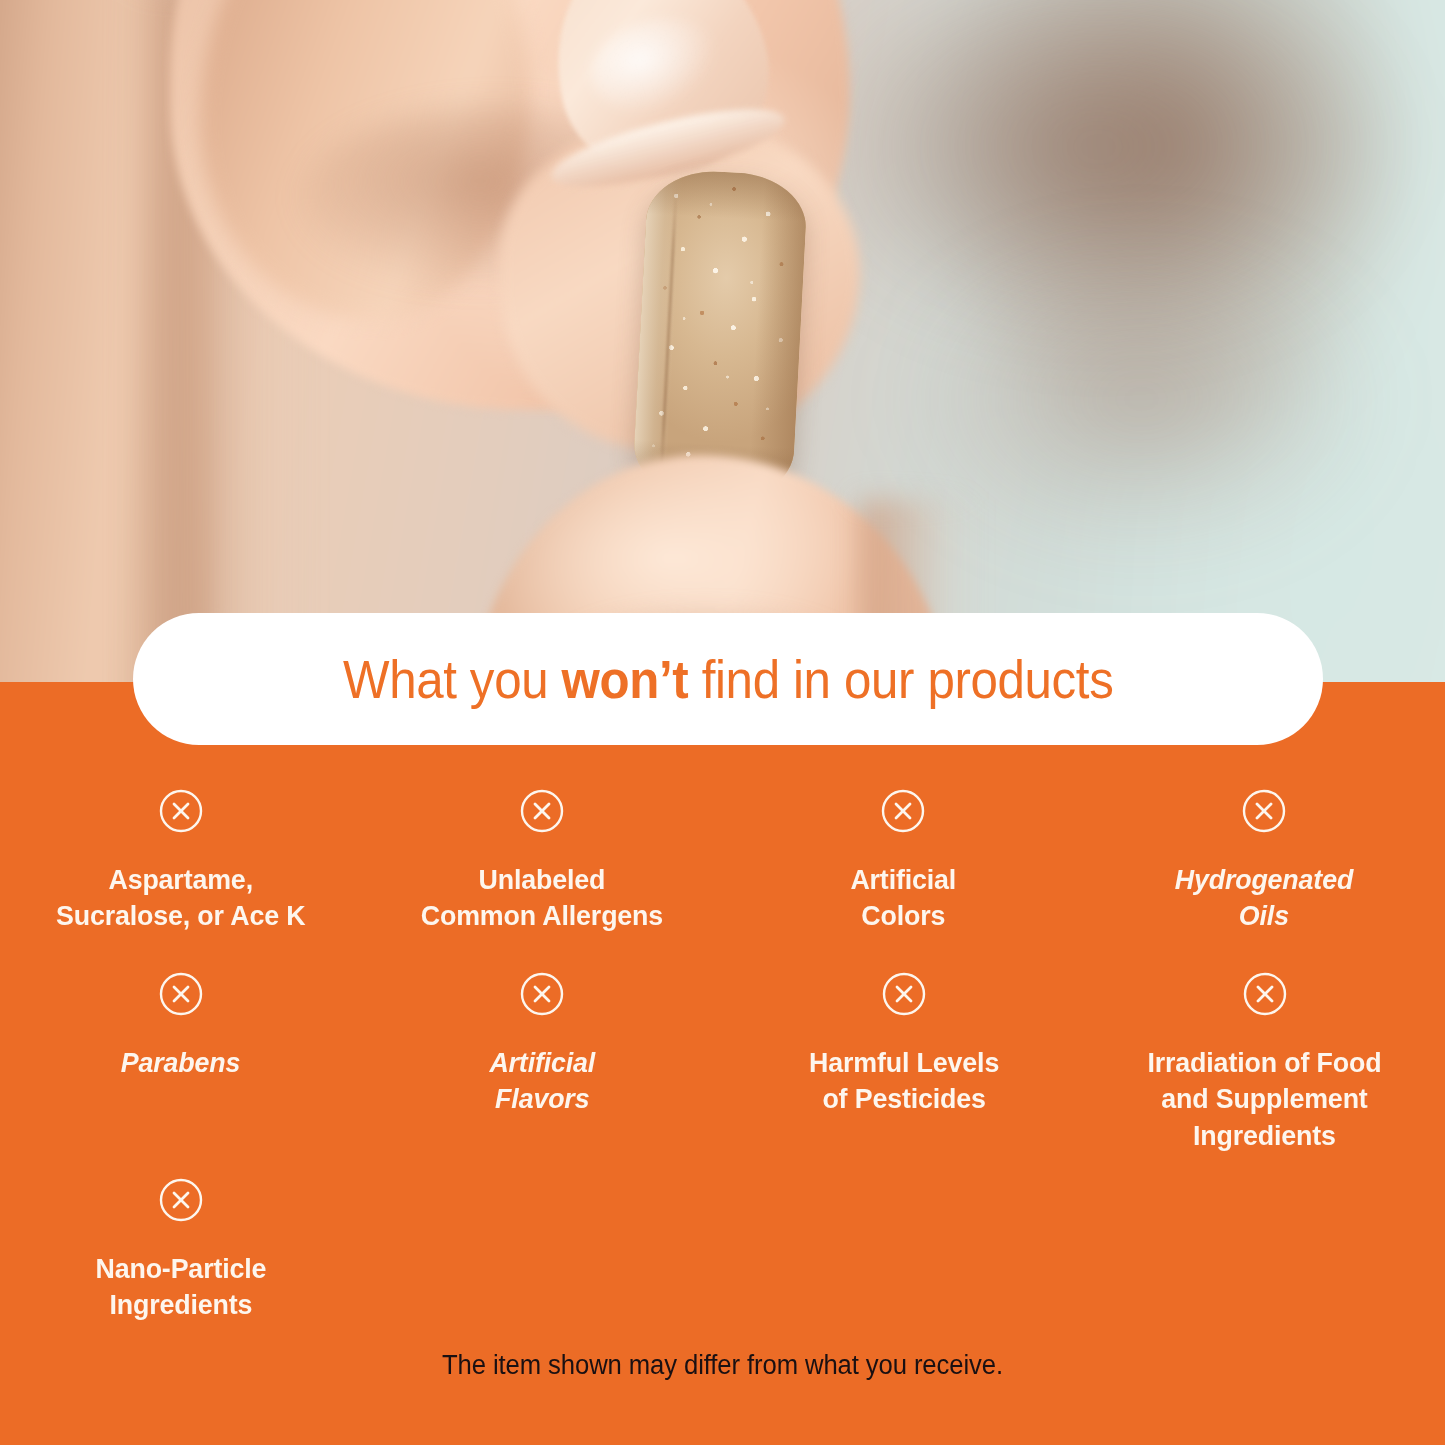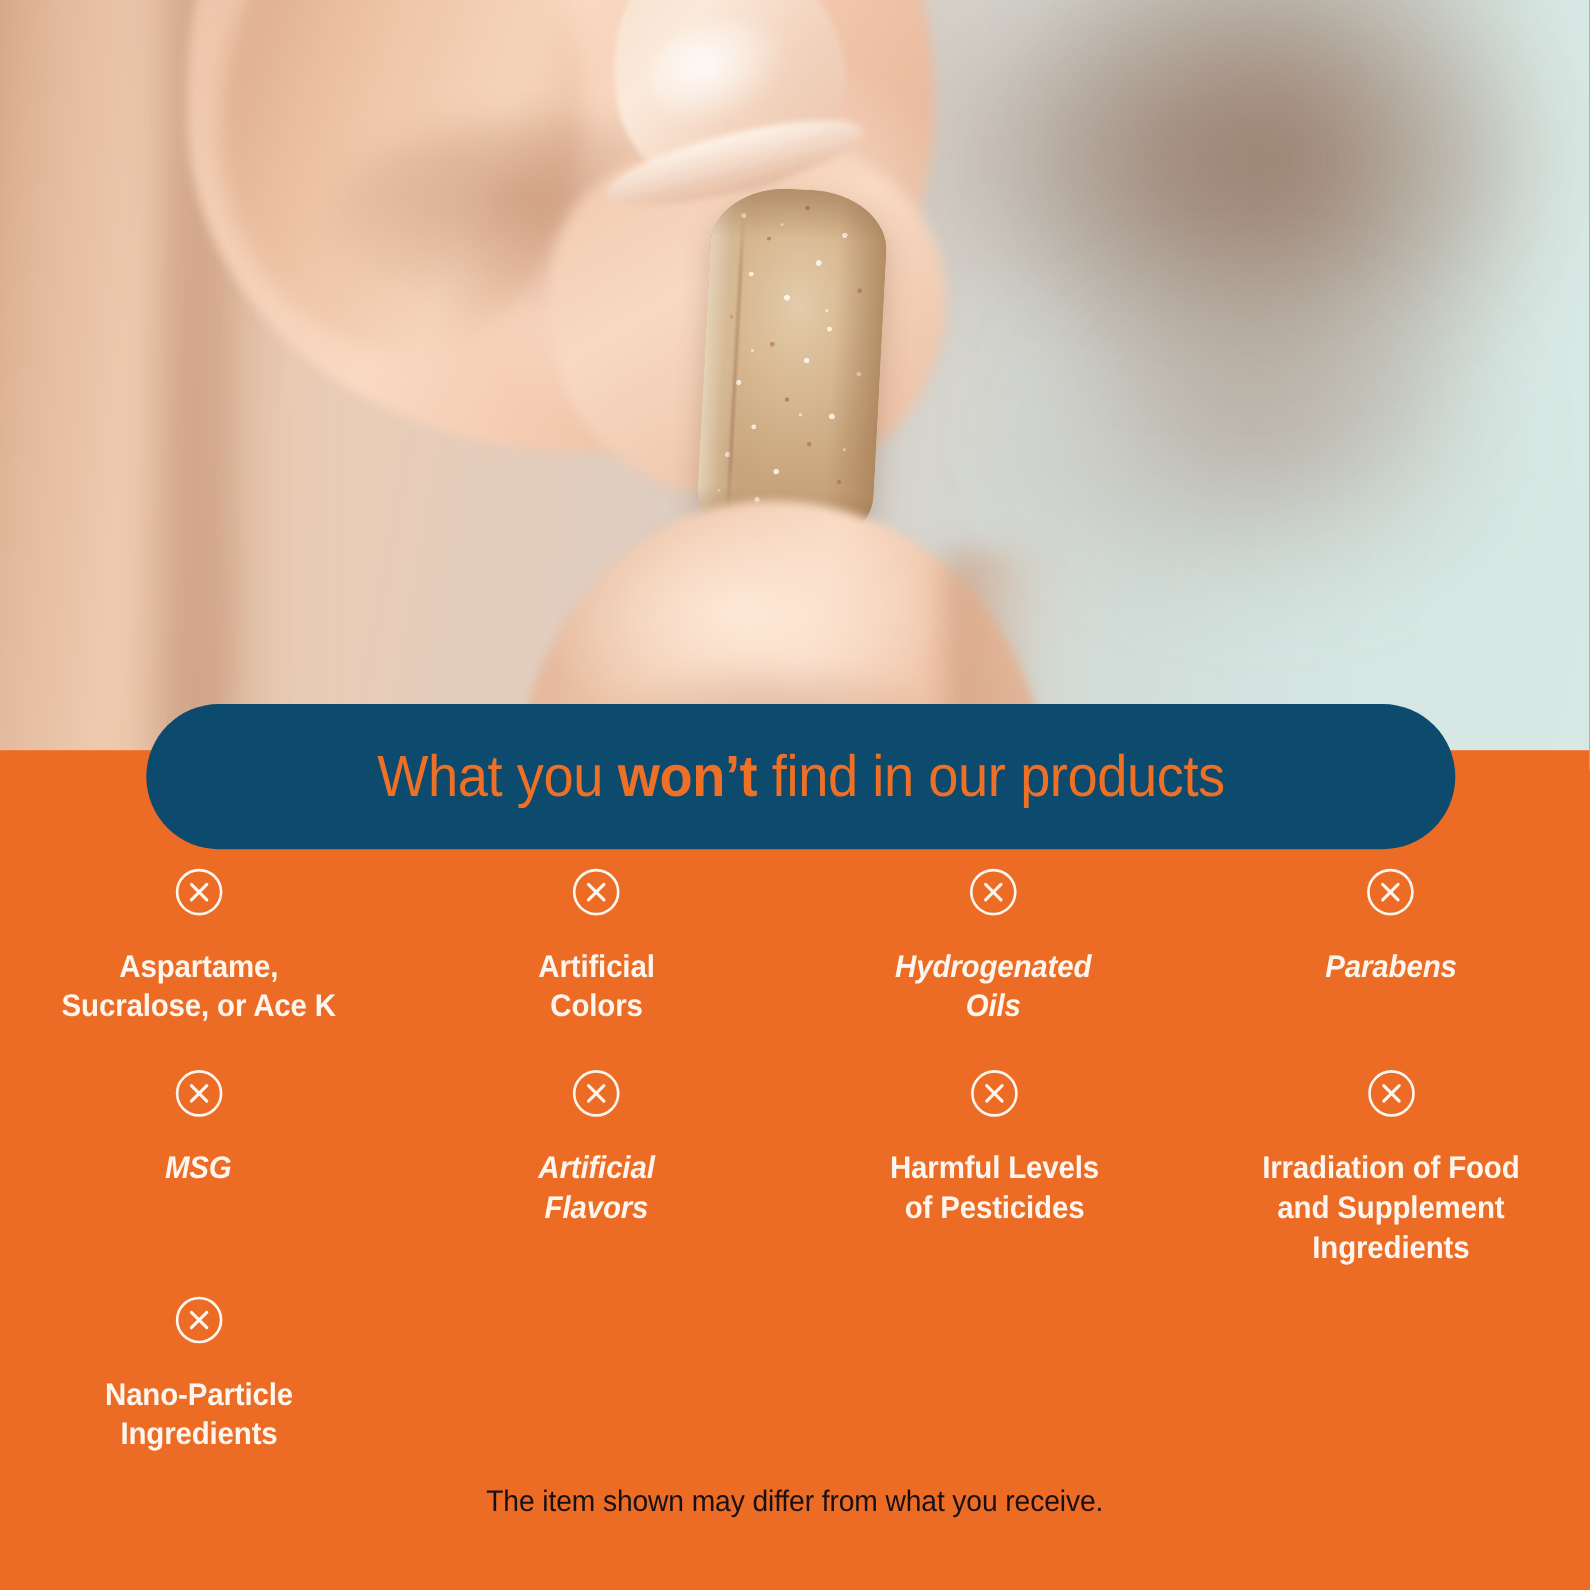--- a/index.html
+++ b/index.html
@@ -234,23 +234,23 @@
     background:linear-gradient(180deg, rgba(140,100,64,0.45) 0%, rgba(140,100,64,0) 100%);
   }
   .tablet-shade-bot {
     position:absolute; left:0; bottom:0; width:100%; height:58px;
     background:linear-gradient(0deg, rgba(132,94,60,0.5) 0%, rgba(132,94,60,0) 100%);
   }
 
   
   .header-pill {
     position:absolute;
-    left:133px; top:640px;
+    left:133px; top:613px;
     width:1190px; height:132px;
-    background:#0c4a6e;
+    background:#ffffff;
     border-radius:66px;
     display:flex; align-items:center; justify-content:center;
     z-index:5;
   }
   .header-title {
     font-size:53px;
     letter-spacing:-0.4px;
     white-space:nowrap;
     color:#EE7026;
     font-weight:400;
@@ -354,45 +354,45 @@
           <line x1="31" y1="17" x2="17" y2="31" stroke="#FDF6EE" stroke-width="2.8" stroke-linecap="round"></line>
         </svg>
         <div class="cell-label"><span>Aspartame,</span><br><span>Sucralose, or Ace K</span></div>
       </div>
       <div class="cell cell-r0">
         <svg class="xicon" width="48" height="48" viewBox="0 0 48 48">
           <circle cx="24" cy="24" r="20" fill="none" stroke="#FDF6EE" stroke-width="2.4"></circle>
           <line x1="17" y1="17" x2="31" y2="31" stroke="#FDF6EE" stroke-width="2.8" stroke-linecap="round"></line>
           <line x1="31" y1="17" x2="17" y2="31" stroke="#FDF6EE" stroke-width="2.8" stroke-linecap="round"></line>
         </svg>
+        <div class="cell-label"><span>Unlabeled</span><br><span>Common Allergens</span></div>
+      </div>
+      <div class="cell cell-r0">
+        <svg class="xicon" width="48" height="48" viewBox="0 0 48 48">
+          <circle cx="24" cy="24" r="20" fill="none" stroke="#FDF6EE" stroke-width="2.4"></circle>
+          <line x1="17" y1="17" x2="31" y2="31" stroke="#FDF6EE" stroke-width="2.8" stroke-linecap="round"></line>
+          <line x1="31" y1="17" x2="17" y2="31" stroke="#FDF6EE" stroke-width="2.8" stroke-linecap="round"></line>
+        </svg>
         <div class="cell-label"><span>Artificial</span><br><span>Colors</span></div>
       </div>
       <div class="cell cell-r1">
         <svg class="xicon" width="48" height="48" viewBox="0 0 48 48">
           <circle cx="24" cy="24" r="20" fill="none" stroke="#FDF6EE" stroke-width="2.4"></circle>
           <line x1="17" y1="17" x2="31" y2="31" stroke="#FDF6EE" stroke-width="2.8" stroke-linecap="round"></line>
           <line x1="31" y1="17" x2="17" y2="31" stroke="#FDF6EE" stroke-width="2.8" stroke-linecap="round"></line>
         </svg>
         <div class="cell-label"><span>Hydrogenated</span><br><span>Oils</span></div>
       </div>
       <div class="cell cell-r1">
         <svg class="xicon" width="48" height="48" viewBox="0 0 48 48">
           <circle cx="24" cy="24" r="20" fill="none" stroke="#FDF6EE" stroke-width="2.4"></circle>
           <line x1="17" y1="17" x2="31" y2="31" stroke="#FDF6EE" stroke-width="2.8" stroke-linecap="round"></line>
           <line x1="31" y1="17" x2="17" y2="31" stroke="#FDF6EE" stroke-width="2.8" stroke-linecap="round"></line>
         </svg>
         <div class="cell-label"><span>Parabens</span></div>
-      </div>
-      <div class="cell cell-r1">
-        <svg class="xicon" width="48" height="48" viewBox="0 0 48 48">
-          <circle cx="24" cy="24" r="20" fill="none" stroke="#FDF6EE" stroke-width="2.4"></circle>
-          <line x1="17" y1="17" x2="31" y2="31" stroke="#FDF6EE" stroke-width="2.8" stroke-linecap="round"></line>
-          <line x1="31" y1="17" x2="17" y2="31" stroke="#FDF6EE" stroke-width="2.8" stroke-linecap="round"></line>
-        </svg>
-        <div class="cell-label"><span>MSG</span></div>
       </div>
       <div class="cell cell-r1">
         <svg class="xicon" width="48" height="48" viewBox="0 0 48 48">
           <circle cx="24" cy="24" r="20" fill="none" stroke="#FDF6EE" stroke-width="2.4"></circle>
           <line x1="17" y1="17" x2="31" y2="31" stroke="#FDF6EE" stroke-width="2.8" stroke-linecap="round"></line>
           <line x1="31" y1="17" x2="17" y2="31" stroke="#FDF6EE" stroke-width="2.8" stroke-linecap="round"></line>
         </svg>
         <div class="cell-label"><span>Artificial</span><br><span>Flavors</span></div>
       </div>
       <div class="cell cell-r2">

